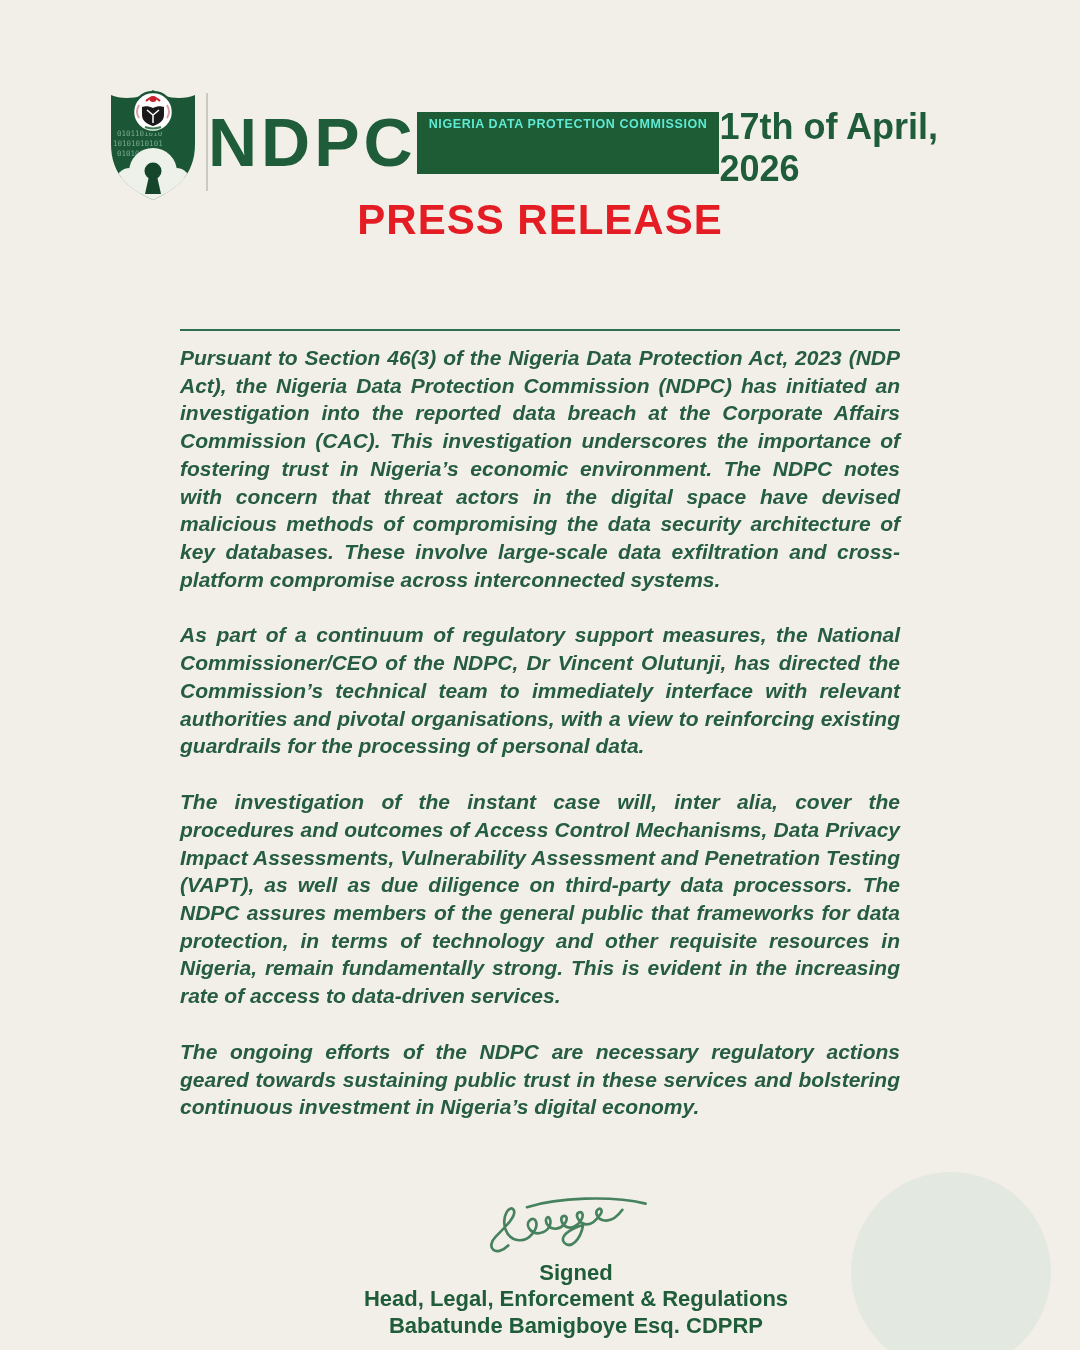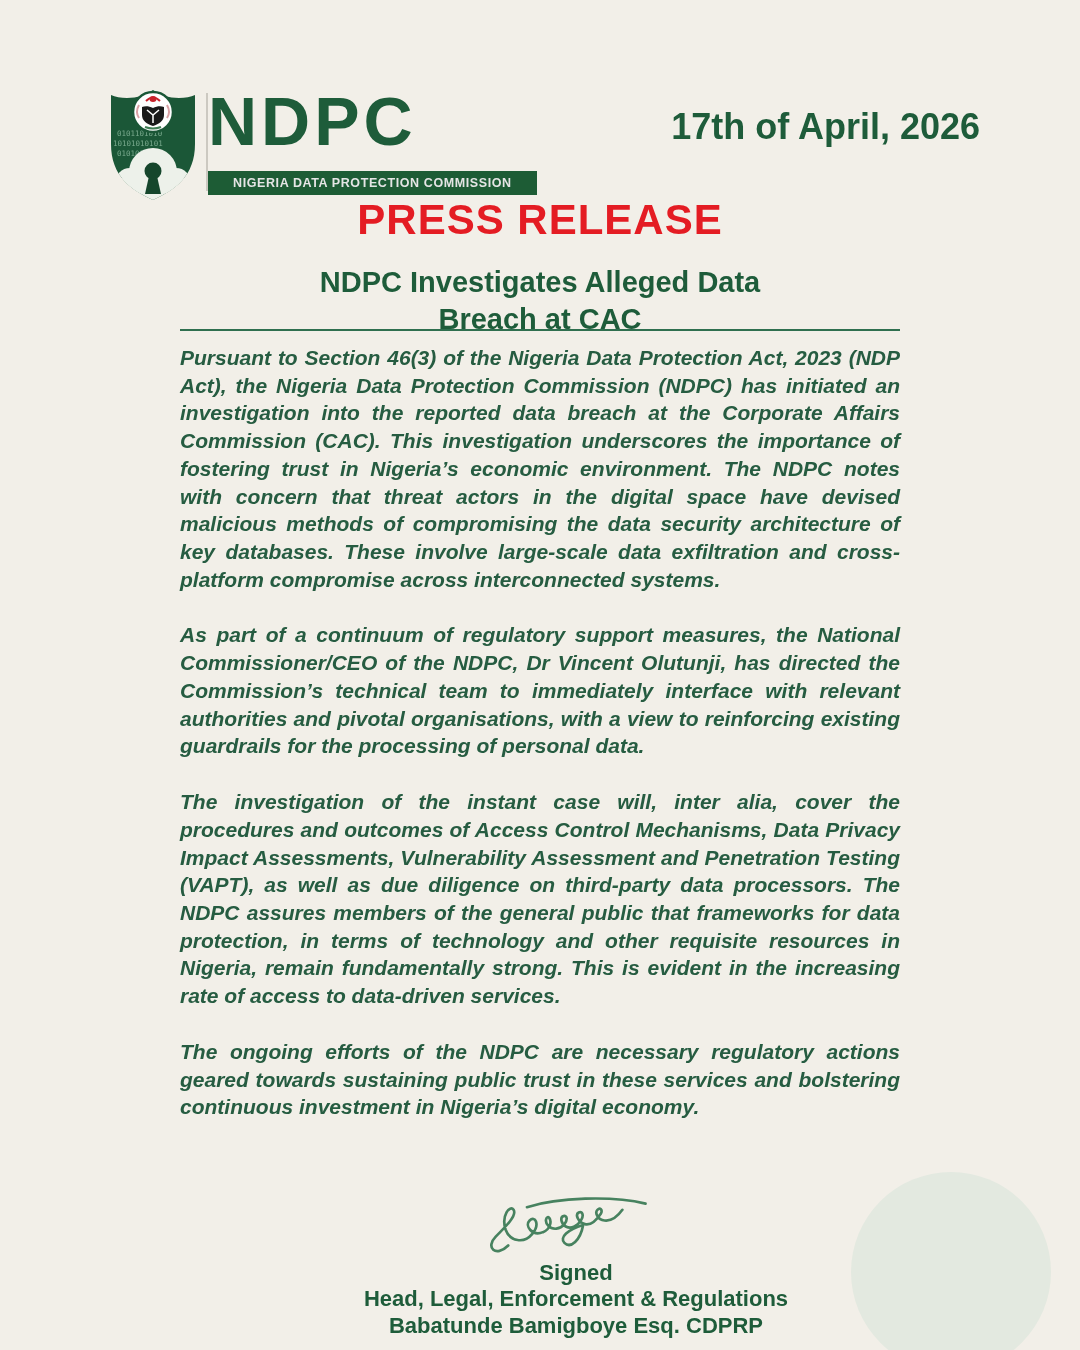--- a/index.html
+++ b/index.html
@@ -10,24 +10,24 @@
   }
   .deco-circle{
     position:absolute;left:851px;top:1172px;width:200px;height:200px;
     border-radius:50%;background:#e3e9e0;
   }
   
   .header{position:absolute;left:100px;top:82px;width:880px;display:flex;justify-content:space-between;align-items:flex-start;}
   .logo{display:flex;align-items:center;gap:0;}
   .shield-svg{width:106px;height:120px;display:block;}
   .logo-divider{width:2px;height:98px;background:#ccc9c1;}
-  .wordmark-block{display:flex;flex-direction:column;}
+  .wordmark-block{display:flex;flex-direction:row;}
   .wordmark{font-size:68px;font-weight:800;color:#1e5c3a;letter-spacing:4px;line-height:0.95;}
-  .banner{background:#1d5c35;color:#e5e5e5;font-size:12.5px;font-weight:700;
-    letter-spacing:0.6px;padding:5px 25px;margin-top:18px;white-space:nowrap;width:max-content;}
+  .banner{background:#1d5c35;color:#5eead4;font-size:12.5px;font-weight:700;
+    letter-spacing:0.6px;padding:5px 12px;margin-top:2px;white-space:nowrap;width:max-content;}
   .date{font-size:36px;font-weight:800;color:#1e5c3a;margin-top:24px;}
   
   .press-title{position:absolute;top:196px;left:0;width:100%;text-align:center;
     font-size:42px;font-weight:800;color:#e41c23;letter-spacing:1px;}
   .headline{position:absolute;top:264px;left:0;width:100%;text-align:center;
     font-size:29px;font-weight:700;color:#1e5c3a;line-height:1.26;margin:0;}
   .headline span{display:block;}
   .rule{position:absolute;top:329px;left:180px;width:720px;height:0;
     border:0;border-top:2px solid #2f6f4f;margin:0;}
   
@@ -83,24 +83,20 @@
       <div class="wordmark-block">
         <div class="wordmark">NDPC</div>
         <div class="banner">NIGERIA DATA PROTECTION COMMISSION</div>
       </div>
     </div>
     <div class="date">17th of April, 2026</div>
   </header>
 
   <div class="press-title">PRESS RELEASE</div>
 
-  <h1 class="headline">
-    <span>NDPC Investigates Alleged Data</span>
-    <span>Breach at CAC</span>
-  </h1>
 
   <hr class="rule">
 
   <main class="body-text">
     <p>Pursuant to Section 46(3) of the Nigeria Data Protection Act, 2023 (NDP Act), the Nigeria Data Protection Commission (NDPC) has initiated an investigation into the reported data breach at the Corporate Affairs Commission (CAC). This investigation underscores the importance of fostering trust in Nigeria’s economic environment. The NDPC notes with concern that threat actors in the digital space have devised malicious methods of compromising the data security architecture of key databases. These involve large-scale data exfiltration and cross-platform compromise across interconnected systems.</p>
     <p>As part of a continuum of regulatory support measures, the National Commissioner/CEO of the NDPC, Dr Vincent Olutunji, has directed the Commission’s technical team to immediately interface with relevant authorities and pivotal organisations, with a view to reinforcing existing guardrails for the processing of personal data.</p>
     <p>The investigation of the instant case will, inter alia, cover the procedures and outcomes of Access Control Mechanisms, Data Privacy Impact Assessments, Vulnerability Assessment and Penetration Testing (VAPT), as well as due diligence on third-party data processors. The NDPC assures members of the general public that frameworks for data protection, in terms of technology and other requisite resources in Nigeria, remain fundamentally strong. This is evident in the increasing rate of access to data-driven services.</p>
     <p>The ongoing efforts of the NDPC are necessary regulatory actions geared towards sustaining public trust in these services and bolstering continuous investment in Nigeria’s digital economy.</p>
   </main>
 

